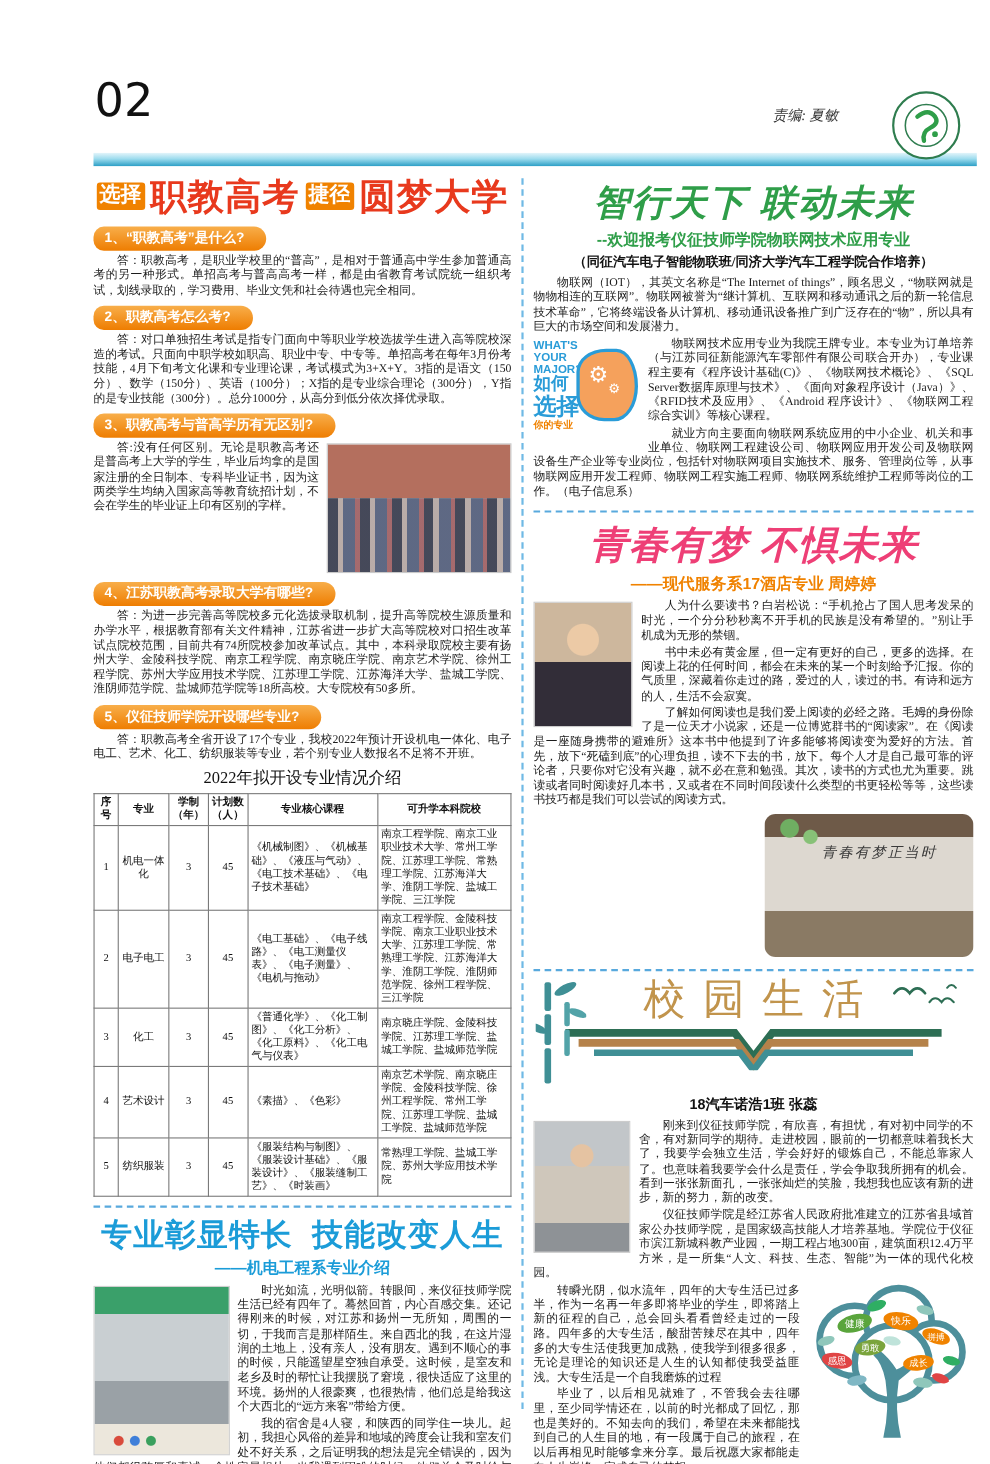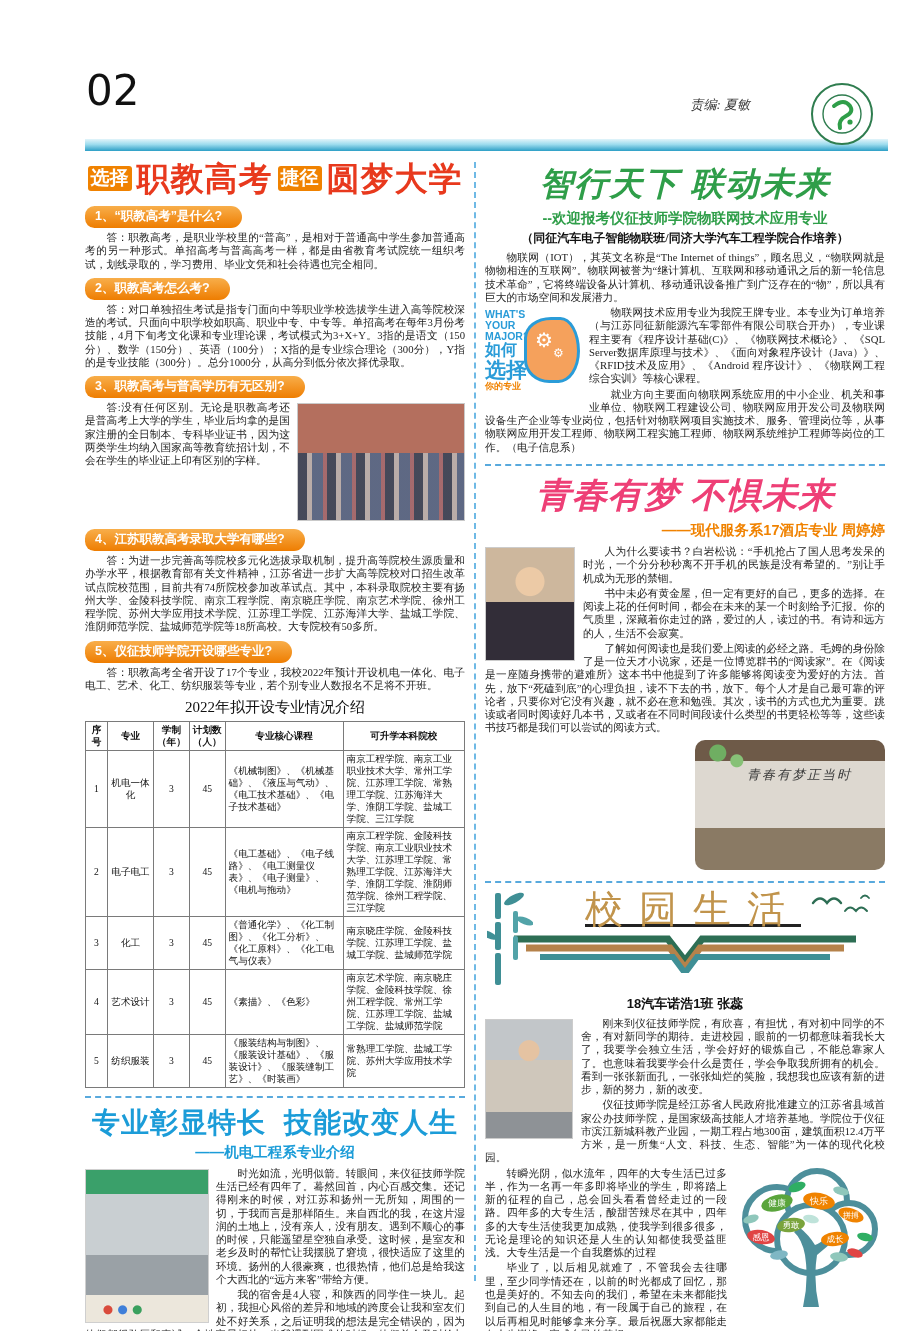--- a/index.html
+++ b/index.html
@@ -2,21 +2,21 @@
 <html><head>
 <meta charset="utf-8">
 <style>
   html,body { margin:0; padding:0; background:#ffffff; }
   .page { position:relative; width:900px; height:1331px; background:#fff; overflow:hidden;
           font-family:"Liberation Serif", serif; color:#222; }
 
   
   .page-num { position:absolute; top:70px; left:86px; font-family:"DejaVu Sans",sans-serif;
               font-size:42px; line-height:1; color:#111; }
-  .editor { position:absolute; top:96px; right:150px; font-size:13px; font-style:italic; color:#333; }
+  .editor { position:absolute; top:96px; right:138px; font-size:13px; font-style:italic; color:#333; }
   .top-bar { position:absolute; top:139px; left:85px; right:12px; height:12px;
              background:linear-gradient(180deg,#e2f4fa 0%,#9ddcee 45%,#2d9fc6 100%); }
   .logo { position:absolute; top:82px; right:26px; width:64px; height:64px; z-index:3; }
 
   
   .cols { position:absolute; top:162px; left:85px; right:15px; bottom:50px; display:flex; }
   .col-left { width:380px; flex:none; }
   .col-div { flex:none; width:0; border-left:2px dashed #6fb9e5; margin:0 9px; }
   .col-right { flex:1; position:relative; min-width:0; }
 
@@ -72,37 +72,37 @@
   .mg-cn2 { color:#2a9cd8; font-weight:bold; font-size:21px; line-height:1.0; }
   .mg-cn3 { color:#f08200; font-weight:bold; font-size:9px; }
   .head-blob { position:absolute; right:1px; top:8px; width:50px; height:60px; background:#f5a15c;
                border:3px solid #2a9cd8; border-radius:58% 42% 46% 54% / 38% 62% 58% 42%; }
   .gear1 { position:absolute; left:8px; top:8px; color:#fff; font-size:20px; }
   .gear2 { position:absolute; left:26px; top:26px; color:#fff; font-size:12px; }
 
   
   .pink-title { text-align:center; color:#ee3f76; font-family:"Liberation Sans",sans-serif;
                 font-weight:bold; font-style:italic; font-size:35px; letter-spacing:1px; margin:2px 0 2px 0; }
-  .orange-sub { text-align:right; color:#f08200; font-family:"Liberation Sans",sans-serif;
+  .orange-sub { text-align:center; color:#f08200; font-family:"Liberation Sans",sans-serif;
                 font-weight:bold; font-size:14.5px; margin:0 0 5px 0; }
   .portrait-photo { float:left; width:88px; height:112px; margin:2px 8px 2px 0; border:1px solid #ccc;
       background:
         radial-gradient(circle at 50% 30%, #eccaa6 0 14px, transparent 15px),
         linear-gradient(180deg,#cdb79d 0 48%, #322d38 48% 100%); }
   .cafe-photo { float:right; width:190px; height:130px; margin:3px 0 3px 8px; border-radius:10px;
       position:relative; overflow:hidden;
       background:
         radial-gradient(circle at 12% 10%, #6fae62 0 8px, transparent 9px),
         radial-gradient(circle at 22% 16%, #87c177 0 6px, transparent 7px),
         linear-gradient(180deg,#6e5a48 0 16%, #ddd8d0 16% 68%, #8a7a64 68% 100%); }
   .cafe-text { position:absolute; top:26px; left:52px; font-size:13px; color:#3a3a3a;
                font-style:italic; letter-spacing:2px; }
 
   
-  .campus-head { position:relative; height:104px; margin-top:2px;text-decoration:underline; }
+  .campus-head { position:relative; height:104px; margin-top:2px; }
   .campus-title { text-align:center; font-size:38px; color:#c1944c; letter-spacing:16px;
                   padding-left:16px; line-height:1.1; }
   .bamboo { position:absolute; left:2px; top:0; }
   .birds { position:absolute; right:6px; top:2px; }
   .book { display:block; margin:2px auto 0 auto; }
   .byline { text-align:center; font-family:"Liberation Sans",sans-serif; font-weight:bold;
             font-size:13px; margin:2px 0 4px 0; color:#111; }
   .standing-photo { float:left; width:86px; height:118px; margin:2px 8px 2px 0; border:1px solid #ccc;
       background:
         radial-gradient(circle at 50% 26%, #e5c3a2 0 10px, transparent 11px),

